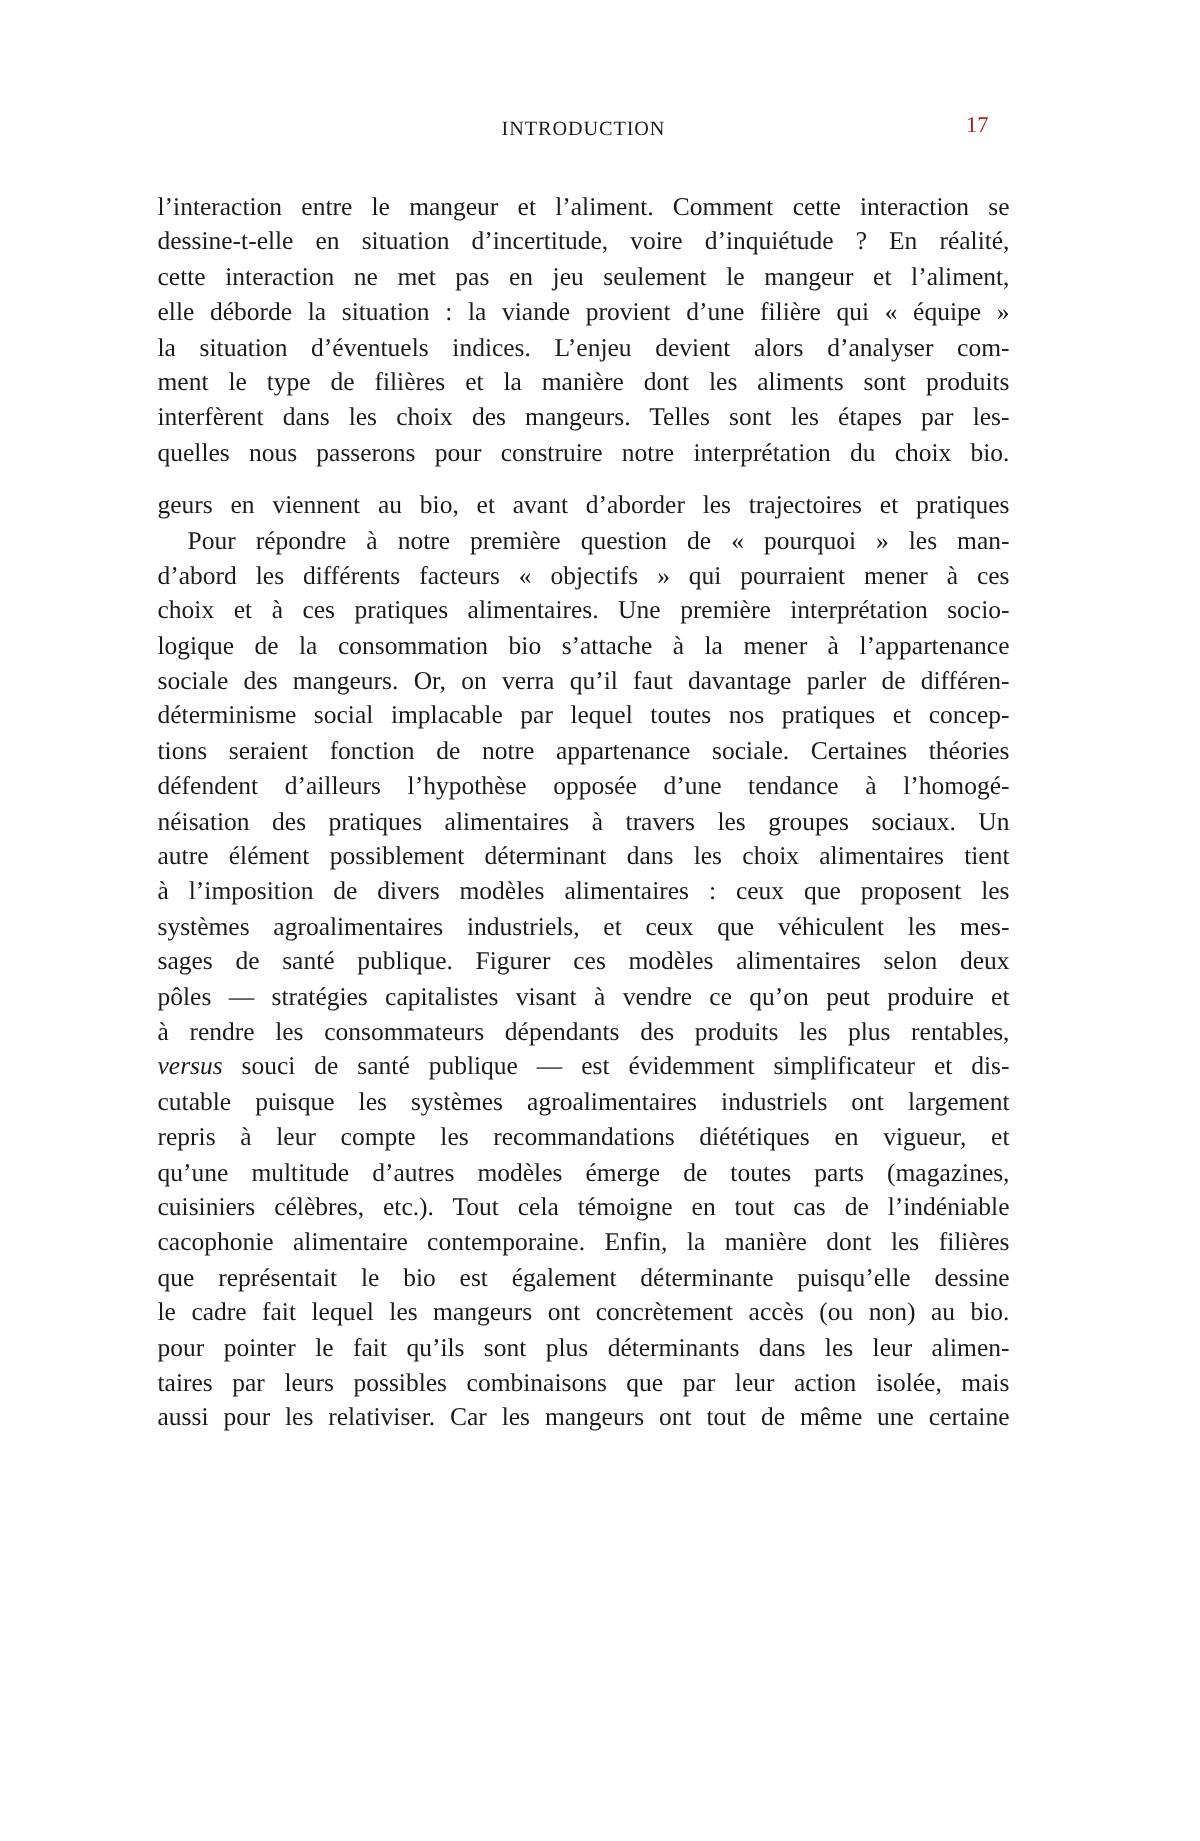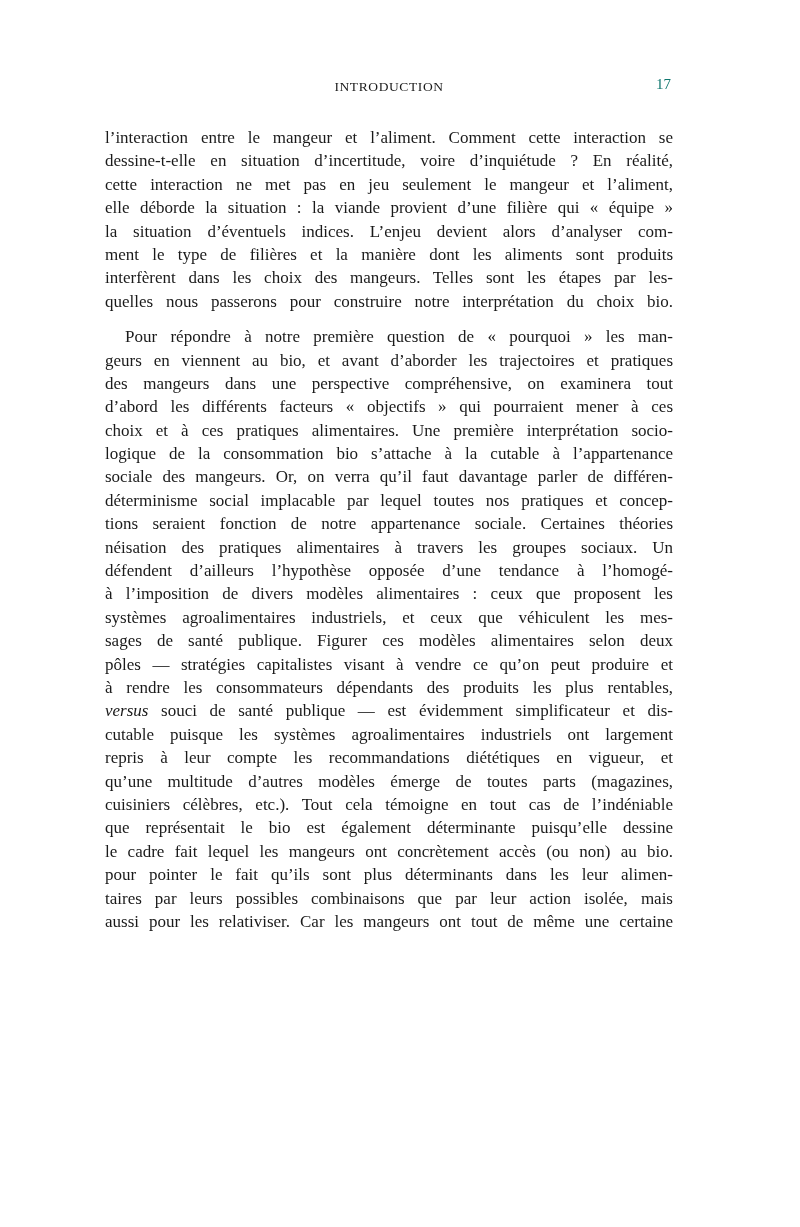--- a/index.html
+++ b/index.html
@@ -24,24 +24,24 @@
     height: 18px;
     text-align: center;
   }
   .header-title {
     font-size: 13.5px;
     letter-spacing: 0.6px;
     color: #1a1a1a;
   }
   .page-number {
     position: absolute;
-    right: 2px;
+    right: 14px;
     top: -1px;
     font-size: 15px;
-    color: #0f766e;
+    color: #b91c1c;
   }
   .text-block {
     position: absolute;
     top: 126px;
     left: 105px;
     width: 568px;
   }
   .para {
     margin: 0;
     padding: 0;
@@ -77,41 +77,42 @@
         <div class="line"><span>l’interaction entre le mangeur et l’aliment. Comment cette interaction se</span></div>
         <div class="line"><span>dessine-t-elle en situation d’incertitude, voire d’inquiétude ? En réalité,</span></div>
         <div class="line"><span>cette interaction ne met pas en jeu seulement le mangeur et l’aliment,</span></div>
         <div class="line"><span>elle déborde la situation : la viande provient d’une filière qui « équipe »</span></div>
         <div class="line"><span>la situation d’éventuels indices. L’enjeu devient alors d’analyser com-</span></div>
         <div class="line"><span>ment le type de filières et la manière dont les aliments sont produits</span></div>
         <div class="line"><span>interfèrent dans les choix des mangeurs. Telles sont les étapes par les-</span></div>
         <div class="line"><span>quelles nous passerons pour construire notre interprétation du choix bio.</span></div>
       </div>
       <div class="para space-before">
+        <div class="line"><span>geurs en viennent au bio, et avant d’aborder les trajectoires et pratiques</span></div>
         <div class="line indent"><span>Pour répondre à notre première question de « pourquoi » les man-</span></div>
-        <div class="line"><span>geurs en viennent au bio, et avant d’aborder les trajectoires et pratiques</span></div>
-        <div class="line"><span>des mangeurs dans une perspective compréhensive, on examinera tout</span></div>
         <div class="line"><span>d’abord les différents facteurs « objectifs » qui pourraient mener à ces</span></div>
         <div class="line"><span>choix et à ces pratiques alimentaires. Une première interprétation socio-</span></div>
-        <div class="line"><span>logique de la consommation bio s’attache à la cutable à l’appartenance</span></div>
+        <div class="line"><span>logique de la consommation bio s’attache à la mener à l’appartenance</span></div>
         <div class="line"><span>sociale des mangeurs. Or, on verra qu’il faut davantage parler de différen-</span></div>
         <div class="line"><span>déterminisme social implacable par lequel toutes nos pratiques et concep-</span></div>
         <div class="line"><span>tions seraient fonction de notre appartenance sociale. Certaines théories</span></div>
+        <div class="line"><span>défendent d’ailleurs l’hypothèse opposée d’une tendance à l’homogé-</span></div>
         <div class="line"><span>néisation des pratiques alimentaires à travers les groupes sociaux. Un</span></div>
-        <div class="line"><span>défendent d’ailleurs l’hypothèse opposée d’une tendance à l’homogé-</span></div>
+        <div class="line"><span>autre élément possiblement déterminant dans les choix alimentaires tient</span></div>
         <div class="line"><span>à l’imposition de divers modèles alimentaires : ceux que proposent les</span></div>
         <div class="line"><span>systèmes agroalimentaires industriels, et ceux que véhiculent les mes-</span></div>
         <div class="line"><span>sages de santé publique. Figurer ces modèles alimentaires selon deux</span></div>
         <div class="line"><span>pôles — stratégies capitalistes visant à vendre ce qu’on peut produire et</span></div>
         <div class="line"><span>à rendre les consommateurs dépendants des produits les plus rentables,</span></div>
         <div class="line"><i>versus</i><span> souci de santé publique — est évidemment simplificateur et dis-</span></div>
         <div class="line"><span>cutable puisque les systèmes agroalimentaires industriels ont largement</span></div>
         <div class="line"><span>repris à leur compte les recommandations diététiques en vigueur, et</span></div>
         <div class="line"><span>qu’une multitude d’autres modèles émerge de toutes parts (magazines,</span></div>
         <div class="line"><span>cuisiniers célèbres, etc.). Tout cela témoigne en tout cas de l’indéniable</span></div>
+        <div class="line"><span>cacophonie alimentaire contemporaine. Enfin, la manière dont les filières</span></div>
         <div class="line"><span>que représentait le bio est également déterminante puisqu’elle dessine</span></div>
         <div class="line"><span>le cadre fait lequel les mangeurs ont concrètement accès (ou non) au bio.</span></div>
       </div>
       <div class="para">
         <div class="line"><span>pour pointer le fait qu’ils sont plus déterminants dans les leur alimen-</span></div>
         <div class="line"><span>taires par leurs possibles combinaisons que par leur action isolée, mais</span></div>
         <div class="line"><span>aussi pour les relativiser. Car les mangeurs ont tout de même une certaine</span></div>
       </div>
     </div>
 </div>

